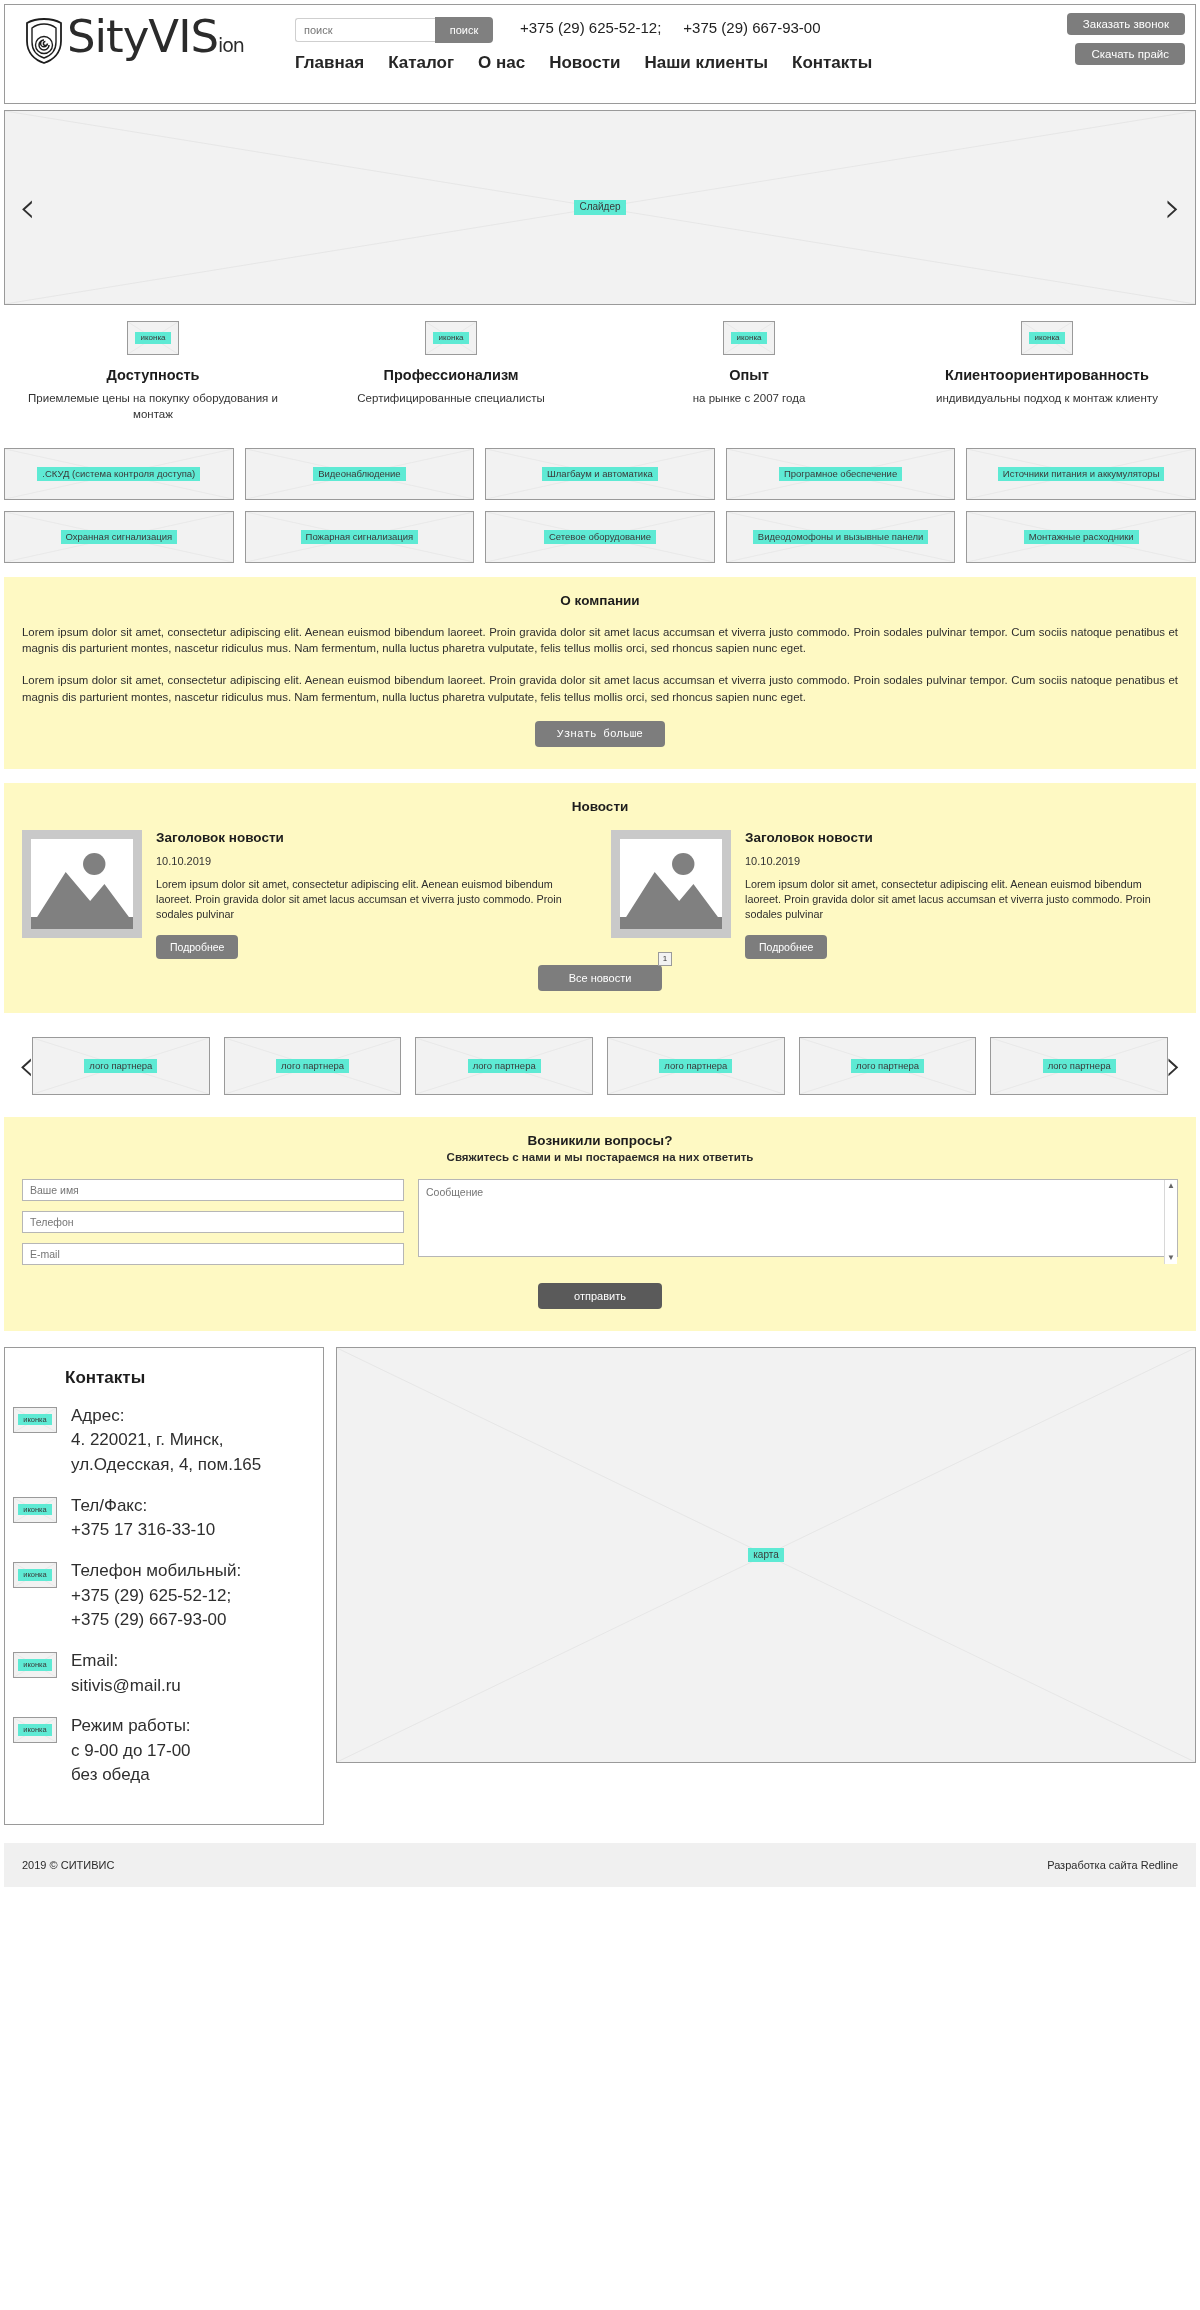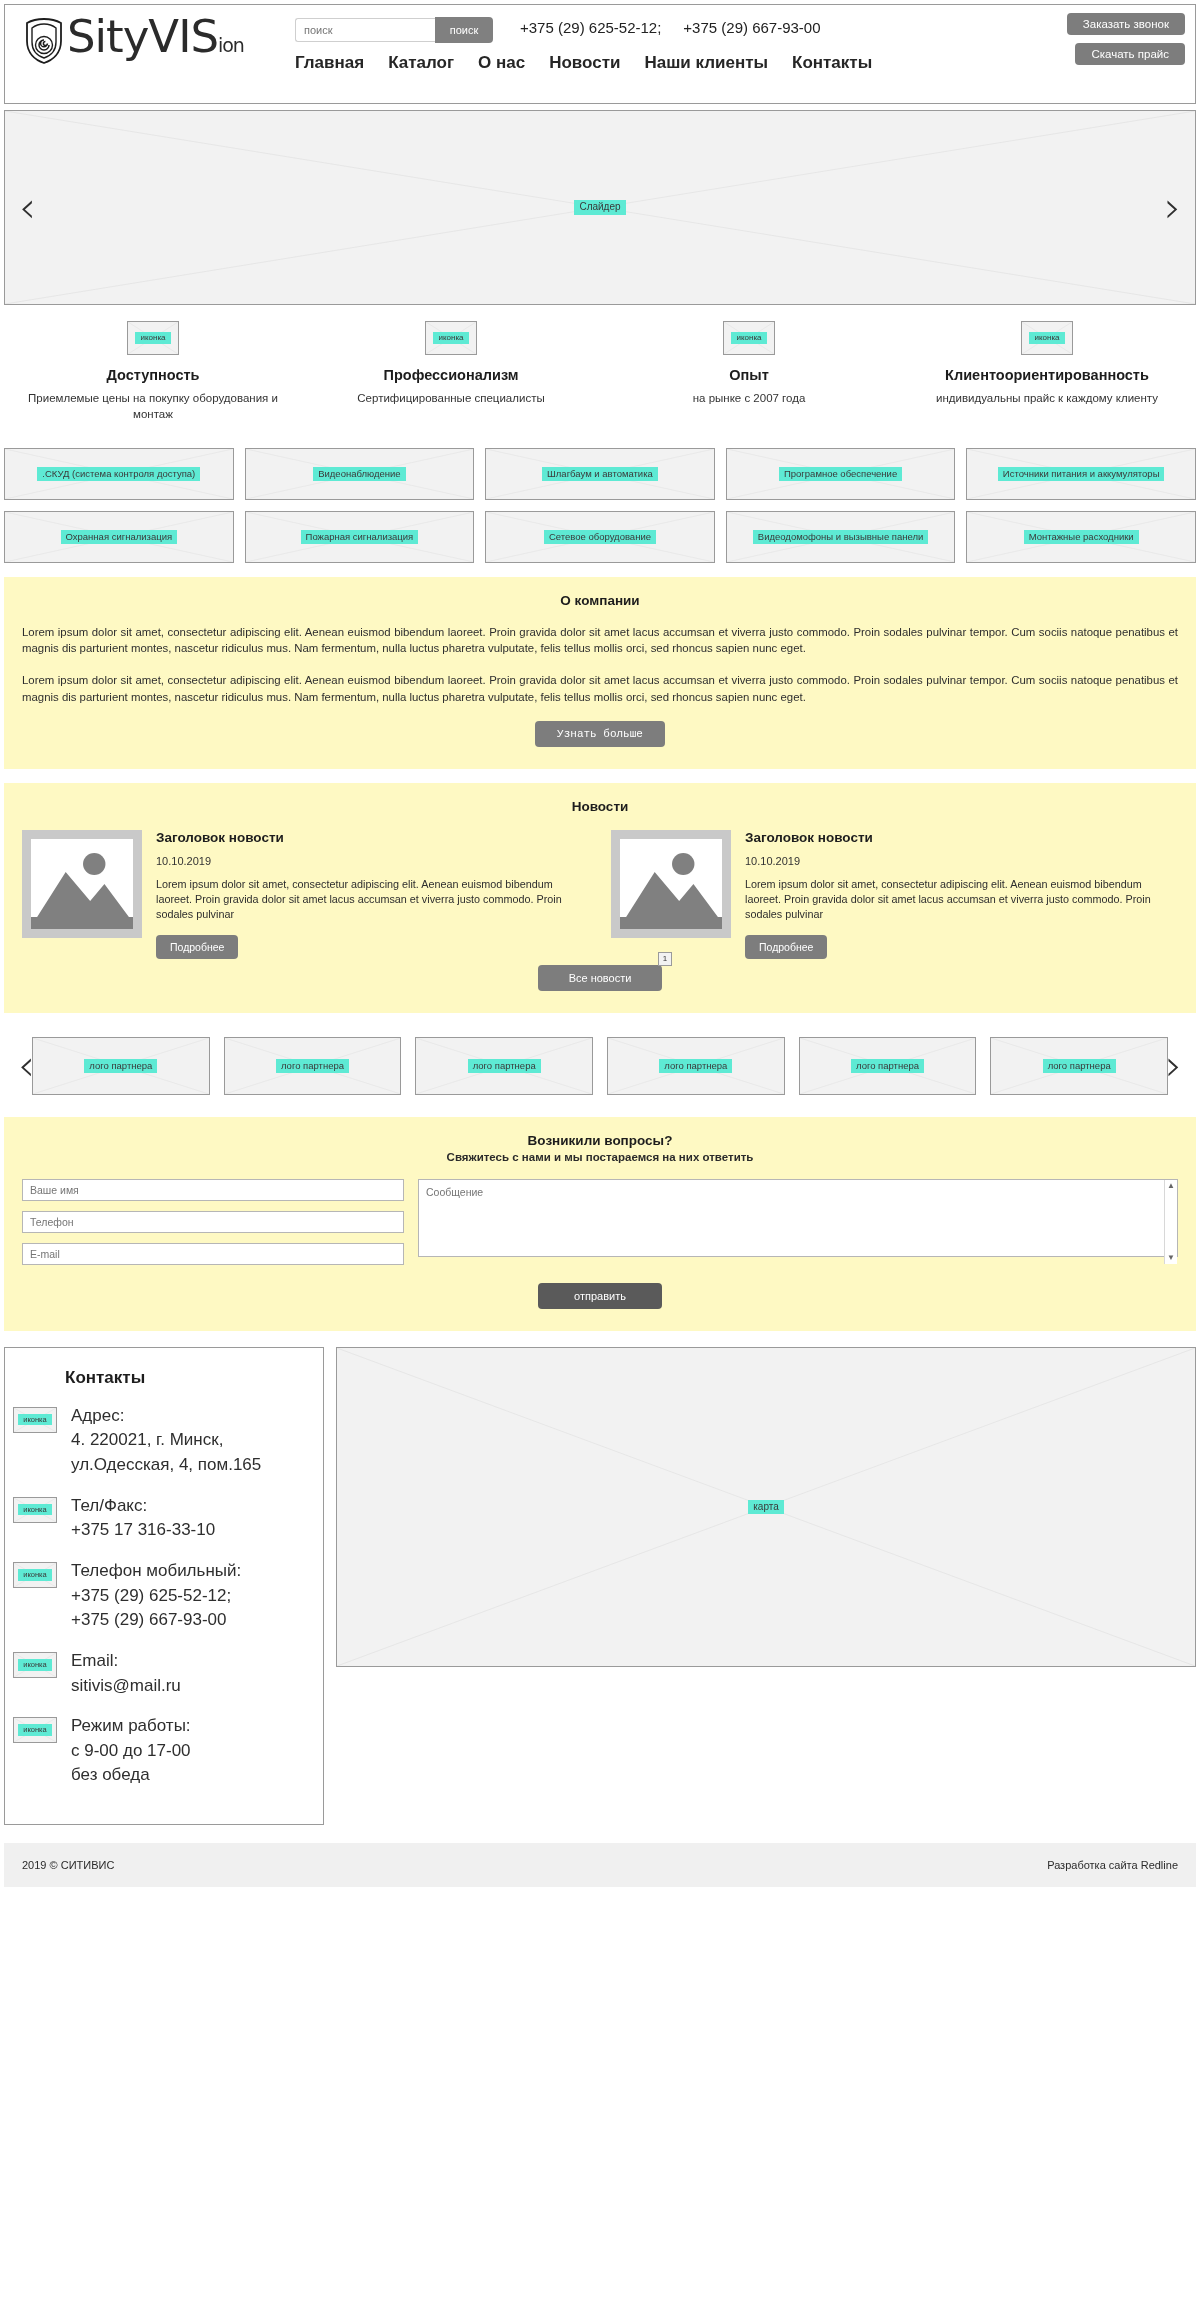--- a/index.html
+++ b/index.html
@@ -161,21 +161,21 @@
 
   
   .bottom { display:flex; gap:12px; margin:16px 4px 0 4px; }
   .contacts-box { width:320px; border:1px solid #9a9a9a; background:#fff; padding:20px 16px 20px 8px; }
   .contacts-box h2 { margin:0 0 16px 52px; font-size:17px; color:#1d1d1d; }
   .crow { display:flex; align-items:flex-start; gap:14px; margin-bottom:16px; }
   .crow .ph { width:44px; height:26px; flex:0 0 44px; margin-top:3px; }
   .crow .ph .ph-label span { font-size:7.5px; }
   .cdata { font-size:17px; line-height:1.45; color:#2e2e2e; }
   .map { flex:1; }
-  .map .ph { width:100%; height:320px; }
+  .map .ph { width:100%; height:416px; }
   .map .ph-label span { font-size:10px; }
 
   
   .footer {
     background:#f0f0f0; margin:18px 4px 0 4px; height:44px;
     display:flex; align-items:center; justify-content:space-between;
     padding:0 18px; font-size:11px; color:#2b2b2b;
   }
 </style>
 </head>
@@ -285,21 +285,21 @@
       <div class="ph">
         <svg preserveAspectRatio="none" viewBox="0 0 100 100">
           <line x1="0" y1="0" x2="100" y2="100" stroke="#9a9a9a" stroke-width="0.1" vector-effect="non-scaling-stroke"></line>
           <line x1="100" y1="0" x2="0" y2="100" stroke="#9a9a9a" stroke-width="0.1" vector-effect="non-scaling-stroke"></line>
         </svg>
         <div class="ph-label">
             <span>иконка</span>
           </div>
       </div>
       <h3>Клиентоориентированность</h3>
-      <p>индивидуальны прайс к каждому клиенту</p>
+      <p>индивидуальны подход к монтаж клиенту</p>
     </div>
 
   </div>
 
   <div class="cats">
 
     <div class="cat-row">
       <div class="ph cat-tile">
         <svg preserveAspectRatio="none" viewBox="0 0 100 100">
           <line x1="0" y1="0" x2="100" y2="100" stroke="#9a9a9a" stroke-width="0.1" vector-effect="non-scaling-stroke"></line>

